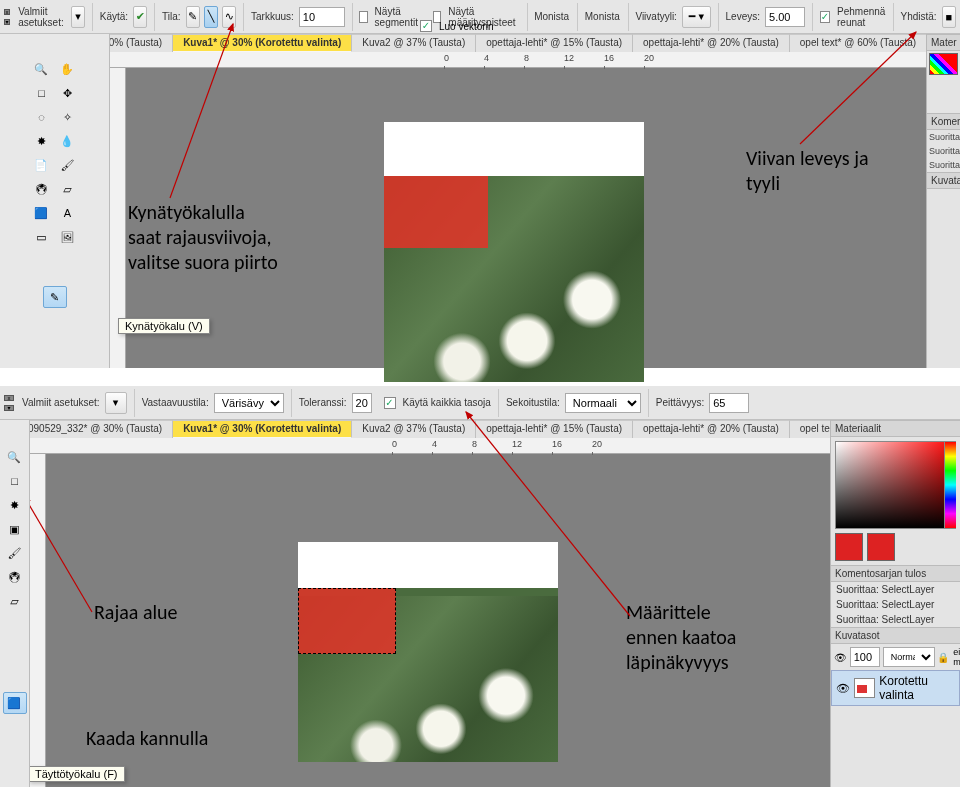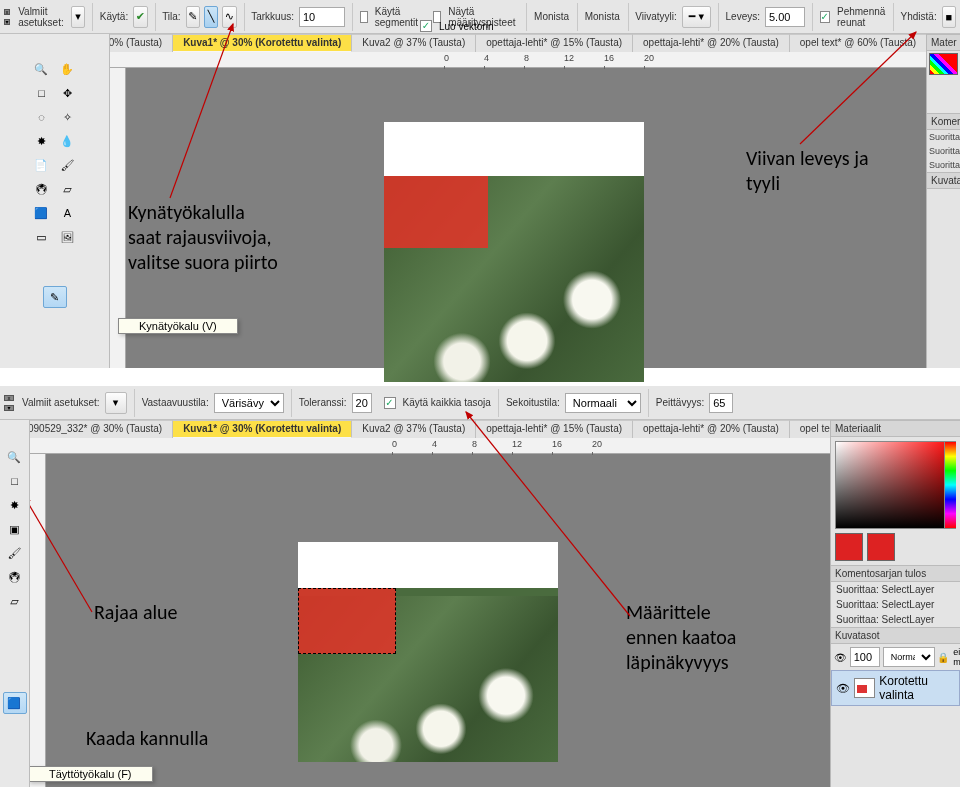--- a/index.html
+++ b/index.html
@@ -44,21 +44,21 @@
 .canvas { position: absolute; left: 384px; top: 70px; width: 260px; height: 260px; background: #4a6b3e; overflow: hidden; }
 .whitebar { position: absolute; left: 0; right: 0; top: 0; height: 54px; background: #fff; }
 .redblock { position: absolute; left: 0; top: 54px; width: 104px; height: 72px; background: rgba(227,50,40,.85); }
 .greenery { position: absolute; left: 0; right: 0; top: 54px; bottom: 0; background: radial-gradient(circle at 80% 60%, #f8f8f0 8%, transparent 12%), radial-gradient(circle at 55% 80%, #f6f6ec 9%, transparent 13%), radial-gradient(circle at 30% 90%, #f2f2e8 7%, transparent 11%), linear-gradient(130deg,#3c5a30,#5d7e4f 40%,#3a5530 70%,#4a6b3e); }
 
 
 .ann { position: absolute; font-family: Calibri, sans-serif; font-size: 20px; color: #000; line-height: 1.25; }
 .arrow { position: absolute; pointer-events: none; }
 
 
-.tooltip { position: absolute; background: #fdfdf0; border: 1px solid #888; padding: 1px 20px; font-size: 11px; box-shadow: 2px 2px 4px rgba(0,0,0,.2); }
+.tooltip { position: absolute; background: #fdfdf0; border: 1px solid #888; padding: 1px 6px; font-size: 11px; box-shadow: 2px 2px 4px rgba(0,0,0,.2); }
 
 
 .rpanel { position: absolute; right: 0; top: 34px; bottom: 0; width: 36px; background: #e4e4e4; border-left: 1px solid #b8b8b8; }
 .rpanelwide { width: 130px; }
 .panelhead { background: #d6d6d6; font-size: 10px; padding: 2px 4px; border-bottom: 1px solid #bbb; border-top: 1px solid #bbb; color: #333; }
 .colorpick { height: 88px; margin: 4px; position: relative; background: linear-gradient(to right, #fff, #f00); border: 1px solid #888; }
 
 
 .bot-shot { position: absolute; left: 0; top: 386px; right: 0; bottom: 0; }
 
@@ -81,21 +81,21 @@
     <span class="sep"></span>
     <span class="optlabel">Tila:</span>
     <span class="opticon">✎</span>
     <span class="opticon opticonsel">╲</span>
     <span class="opticon">∿</span>
     <span class="sep"></span>
     <span class="optlabel">Tarkkuus:</span>
     <input class="optinput" style="width: 46px;" value="10">
     <span class="sep"></span>
     <span class="chk"></span>
-    <span class="optlabel" style="margin:0">Käytä segmentit</span>
+    <span class="optlabel" style="margin:0">Näytä segmentit</span>
     <span style="width:10px"></span>
     <span class="chk"></span>
     <span class="optlabel" style="margin:0">Näytä määrityspisteet</span>
     <br>
     <span class="sep"></span>
     <span class="optlabel">Monista</span>
     <span class="sep"></span>
     <span class="optlabel">Monista</span>
     <span class="sep"></span>
     <span class="optlabel">Viivatyyli:</span>
@@ -228,21 +228,21 @@
     <span class="optlabel">Toleranssi:</span>
     <input class="optinput" style="width: 20px;" value="200">
     <span style="width:4px"></span>
     <span class="chk checked"></span>
     <span class="optlabel" style="margin:0">Käytä kaikkia tasoja</span>
     <span class="sep"></span>
     <span class="optlabel">Sekoitustila:</span>
     <select class="optinput" style="width:76px"><option>Normaali</option></select>
     <span class="sep"></span>
     <span class="optlabel">Peittävyys:</span>
-    <input class="optinput" style="width: 24px;" value="65">
+    <input class="optinput" style="width: 40px;" value="65">
   </div>
 
   <div class="tabsbar">
     <div class="tab">090529_332* @ 30% (Tausta)</div>
     <div class="tab active">Kuva1* @ 30% (Korotettu valinta)</div>
     <div class="tab">Kuva2 @ 37% (Tausta)</div>
     <div class="tab">opettaja-lehti* @ 15% (Tausta)</div>
     <div class="tab">opettaja-lehti* @ 20% (Tausta)</div>
     <div class="tab">opel text* @ 60% (Tausta)</div>
     <div class="tab">Kuva6 @ 30...</div>

